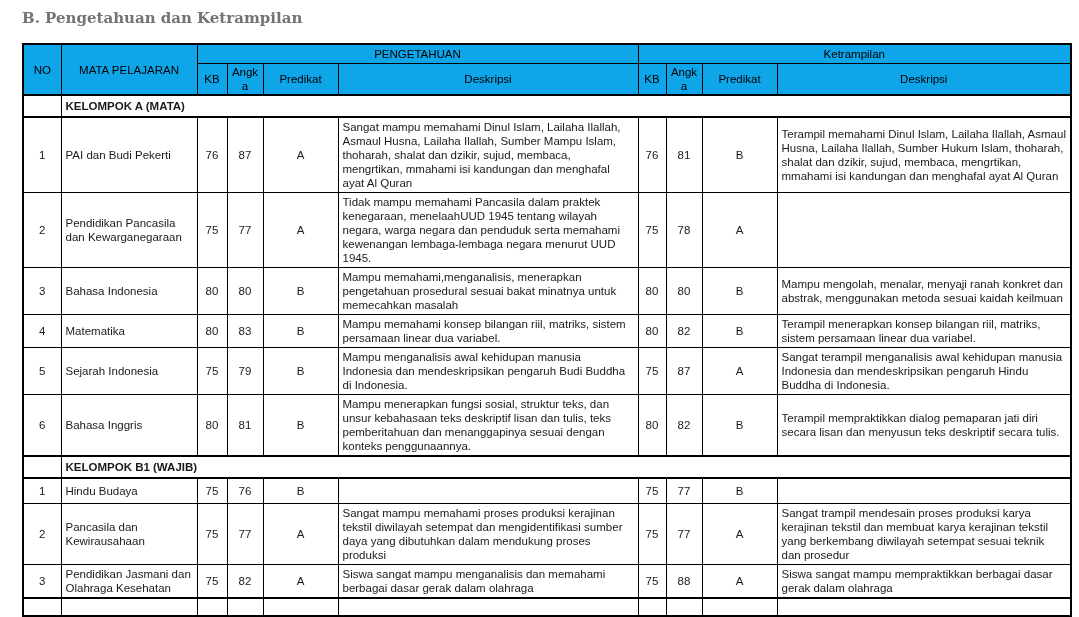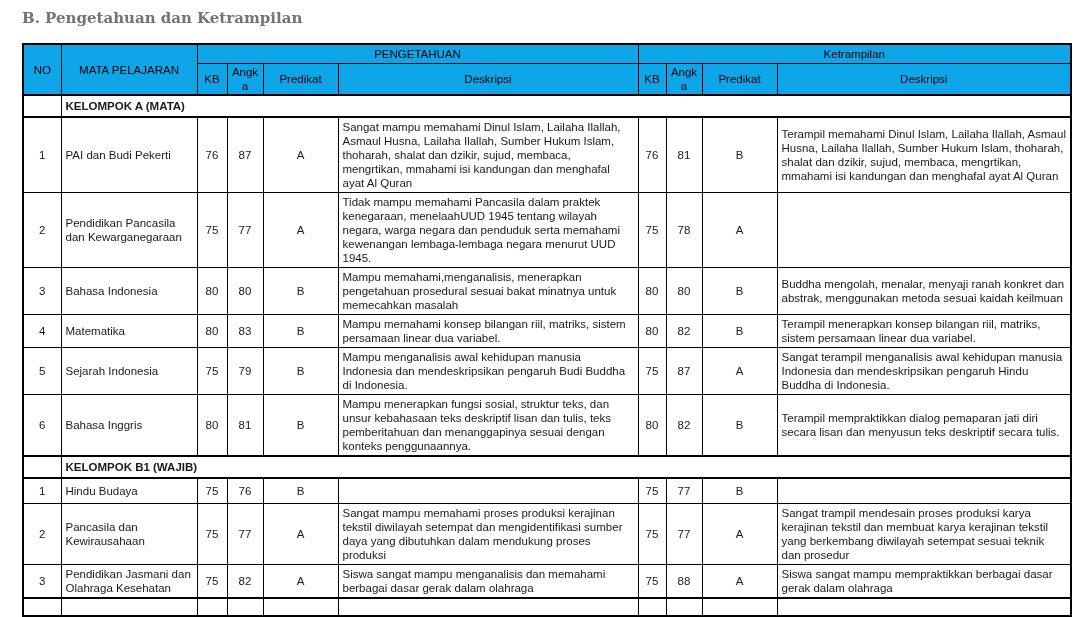--- a/index.html
+++ b/index.html
@@ -76,21 +76,21 @@
       <tr class="group-row">
         <td></td>
         <td colspan="9">KELOMPOK A (MATA)</td>
       </tr>
       <tr class="data-row">
         <td class="num">1</td>
         <td class="subject">PAI dan Budi Pekerti</td>
         <td class="num">76</td>
         <td class="num">87</td>
         <td class="num">A</td>
-        <td class="desc">Sangat mampu memahami Dinul Islam, Lailaha Ilallah, Asmaul Husna, Lailaha Ilallah, Sumber Hukum Islam, thoharah, shalat dan dzikir, sujud, membaca, mengrtikan, mmahami isi kandungan dan menghafal ayat Al Quran</td>
+        <td class="desc">Sangat mampu memahami Dinul Islam, Lailaha Ilallah, Asmaul Husna, Lailaha Ilallah, Sumber Mampu Islam, thoharah, shalat dan dzikir, sujud, membaca, mengrtikan, mmahami isi kandungan dan menghafal ayat Al Quran</td>
         <td class="num">76</td>
         <td class="num">81</td>
         <td class="num">B</td>
         <td class="desc">Terampil memahami Dinul Islam, Lailaha Ilallah, Asmaul Husna, Lailaha Ilallah, Sumber Hukum Islam, thoharah, shalat dan dzikir, sujud, membaca, mengrtikan, mmahami isi kandungan dan menghafal ayat Al Quran</td>
       </tr>
       <tr class="data-row">
         <td class="num">2</td>
         <td class="subject">Pendidikan Pancasila dan Kewarganegaraan</td>
         <td class="num">75</td>
         <td class="num">77</td>
@@ -104,21 +104,21 @@
       <tr class="data-row">
         <td class="num">3</td>
         <td class="subject">Bahasa Indonesia</td>
         <td class="num">80</td>
         <td class="num">80</td>
         <td class="num">B</td>
         <td class="desc">Mampu memahami,menganalisis, menerapkan pengetahuan prosedural sesuai bakat minatnya untuk memecahkan masalah</td>
         <td class="num">80</td>
         <td class="num">80</td>
         <td class="num">B</td>
-        <td class="desc">Buddha mengolah, menalar, menyaji ranah konkret dan abstrak, menggunakan metoda sesuai kaidah keilmuan</td>
+        <td class="desc">Mampu mengolah, menalar, menyaji ranah konkret dan abstrak, menggunakan metoda sesuai kaidah keilmuan</td>
       </tr>
       <tr class="data-row">
         <td class="num">4</td>
         <td class="subject">Matematika</td>
         <td class="num">80</td>
         <td class="num">83</td>
         <td class="num">B</td>
         <td class="desc">Mampu memahami konsep bilangan riil, matriks, sistem persamaan linear dua variabel.</td>
         <td class="num">80</td>
         <td class="num">82</td>

